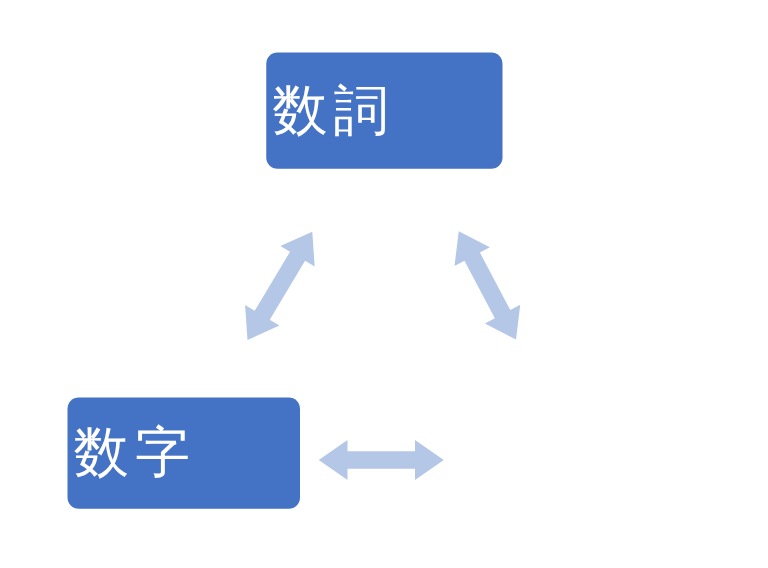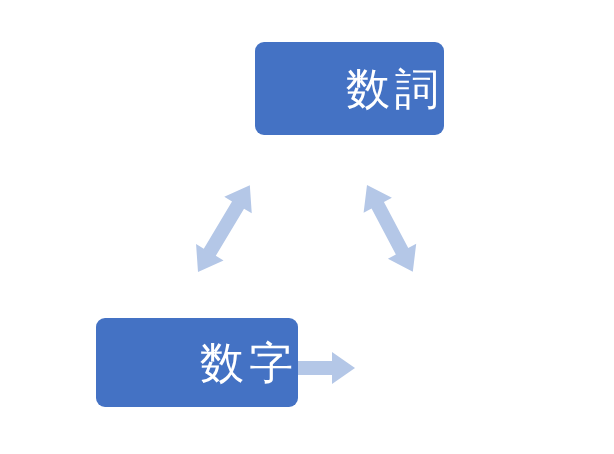--- a/index.html
+++ b/index.html
@@ -14,34 +14,33 @@
     background: var(--bg-color, #ffffff);
     overflow: hidden;
     font-family: "DejaVu Serif", "Liberation Serif", serif;
   }
   .node {
     position: absolute;
     background: var(--node-color, #4472c4);
     border-radius: 9px;
     display: flex;
     align-items: center;
-    justify-content: flex-end;
-    margin-left: 42px;
+    justify-content: flex-start;
   }
   .node-label {
     color: var(--node-text-color, #ffffff);
     font-size: 44px;
     letter-spacing: 5px;
     text-indent: 5px; 
     white-space: nowrap;
     line-height: 1;
     user-select: none;
   }
   #node-top    { left: 213px; top: 42px;  width: 189px; height: 93px; }
-  #node-bleft  { left: 54px;  top: 318px; width: 186px; height: 89px; padding-left: 16px; }
+  #node-bleft  { left: 54px;  top: 318px; width: 186px; height: 89px; }
   #node-bright { left: 372px; top: 318px; width: 190px; height: 89px; }
   #arrow-layer {
     position: absolute;
     left: 0;
     top: 0;
     pointer-events: none;
   }
   .double-arrow { fill: var(--arrow-color, #b4c7e7); }
 </style>
 </head>

